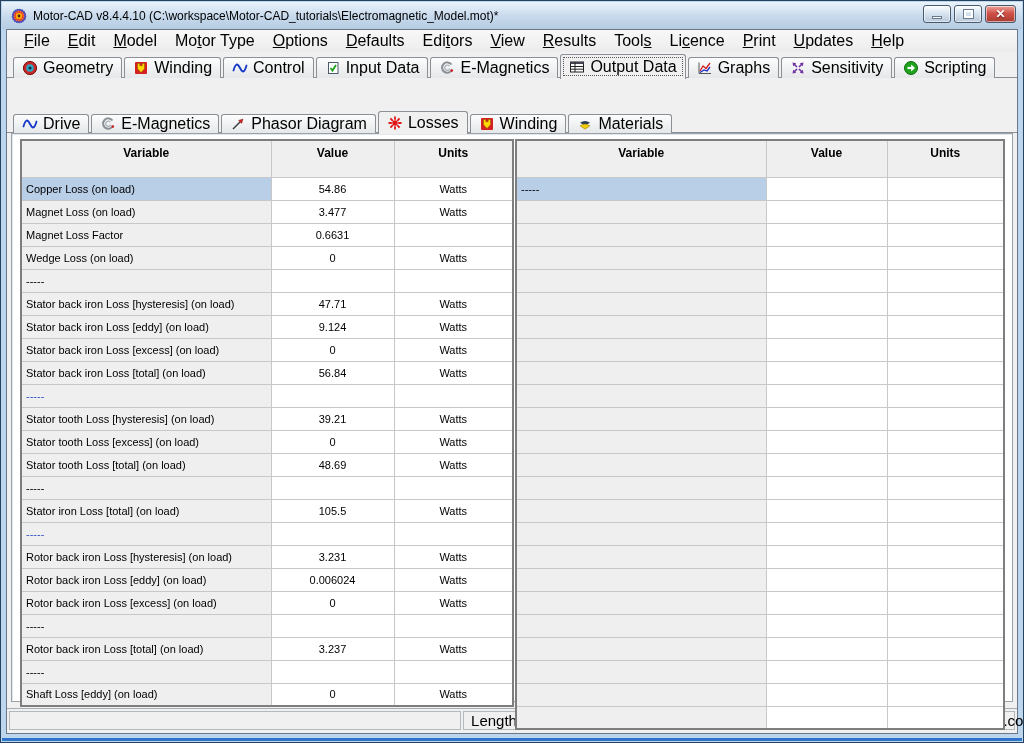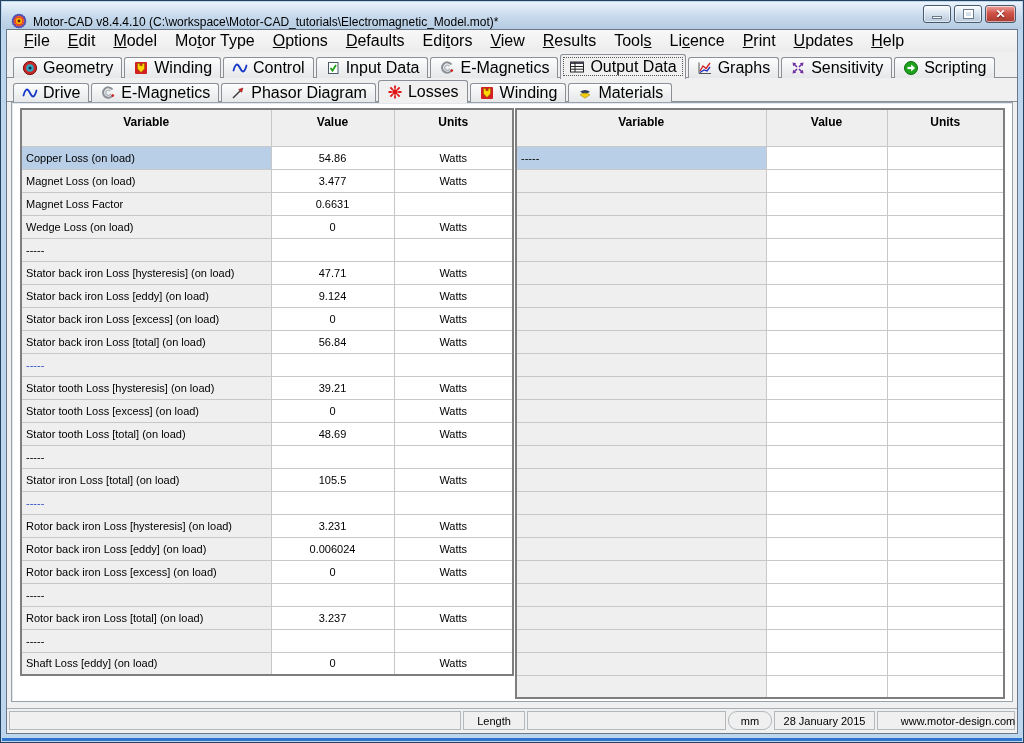--- a/index.html
+++ b/index.html
@@ -7,21 +7,21 @@
   body { background:#888; }
 
   
   .frame { position:relative; width:1024px; height:743px; background:#bcd6ee;
            border:1px solid #26425e; }
   .frame::after { content:""; position:absolute; left:1px; right:1px; bottom:1px; height:3px;
            background:#2f74cc; }
 
   .titlebar { position:absolute; left:1px; right:1px; top:1px; height:27px;
            background:linear-gradient(#eaf3fc, #c7d9ec 55%, #b5cce2);
-           display:flex; align-items:flex-end; padding-left:9px; }
+           display:flex; align-items:center; padding-left:9px; }
   .apptitle { font-size:12px; color:#000; margin-left:6px; white-space:nowrap; }
   .appicon { width:16px; height:16px; display:inline-block; }
 
   .winbtns { position:absolute; top:3px; right:6px; display:flex; gap:3px; }
   .wbtn { height:18px; border:1px solid #4a5a6e; border-radius:3px;
           display:flex; align-items:center; justify-content:center;
           box-shadow:inset 0 0 0 1px rgba(255,255,255,.55); cursor:default; }
   .wbtn.min, .wbtn.max { width:28px; background:linear-gradient(#fdfeff,#d8e4f0 45%,#b9cadc); }
   .wbtn.close { width:31px; background:linear-gradient(#eda49d,#d05247 45%,#a93a30); }
   .glyph-min { width:10px; height:3px; background:#fff; border:1px solid #6a7a8a; margin-top:6px; }
@@ -34,21 +34,21 @@
   
   .menubar { height:22px; display:flex; align-items:center; padding-left:8px;
              background:linear-gradient(#f8f8f8,#ececec); font-size:16px; color:#000; }
   .menubar .mitem { padding:2px 9px; white-space:nowrap; cursor:default; }
   .mn { text-decoration:underline; }
 
   
   .tabs { display:flex; align-items:flex-end; padding:0 6px; box-shadow:inset 0 -1px 0 #8a9096;
           background:#f0f0f0; }
   .tabs.main { height:26px; }
-  .tabs.sub  { height:24px; }
+  .tabs.sub  { height:24px;margin-top:31px; }
   .tab { height:21px; border:1px solid #8a9096; border-bottom:none; border-radius:3px 3px 0 0;
          background:linear-gradient(#fdfdfd,#e5e7e9); display:inline-flex; align-items:center;
          gap:5px; padding:0 8px; margin-right:2px; font-size:16px; white-space:nowrap; cursor:default; }
   .tabs.sub .tab { height:19px; }
   .tab.active { height:25px; background:#f0f0f0; margin-bottom:-1px; z-index:2; position:relative; }
   .tabs.sub .tab.active { height:23px; }
   .tab.focused { outline:1px dotted #555; outline-offset:-4px; }
   .ticon { width:16px; height:16px; display:inline-flex; }
   .ticon svg { width:16px; height:16px; }
 
@@ -67,21 +67,21 @@
                    vertical-align:top; padding-top:5px; }
   .grid tbody tr { height:23px; }
   .grid td.var  { background:#efefef; text-align:left; padding-left:4px; }
   .grid td.val  { background:#fff; text-align:center; }
   .grid td.unit { background:#fff; text-align:center; }
   .grid tr.hl td.var { background:#b9cfe8; }
   .grid tr.sepb td.var { color:#3050c8; }
 
   
   .statusbar { height:25px; border-top:1px solid #a8aeb4; display:flex; gap:2px;
-               align-items:stretch; padding:2px 2px 3px 2px; font-size:11px; }
+               align-items:stretch; padding:2px 2px 3px 2px; font-size:15px; }
   .spanel { border:1px solid #b2b8bc; background:#f0f0f0; display:flex; align-items:center;
             justify-content:center; white-space:nowrap; }
   .sp1 { flex:1; } .sp2 { width:62px; } .sp3 { width:199px; } .sp4 { width:44px;border-radius:9px; }
   .sp5 { width:101px; } .sp6 { width:138px;padding-left:24px; }
 </style>
 </head>
 <body>
 
 <div class="frame">
 

